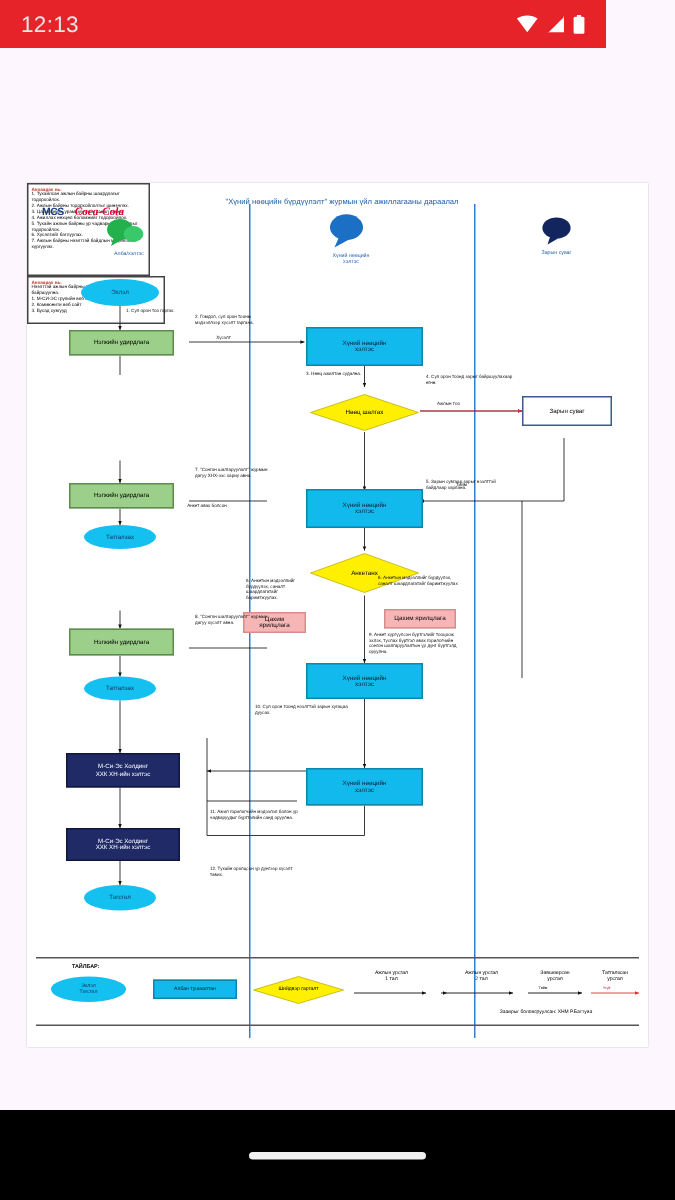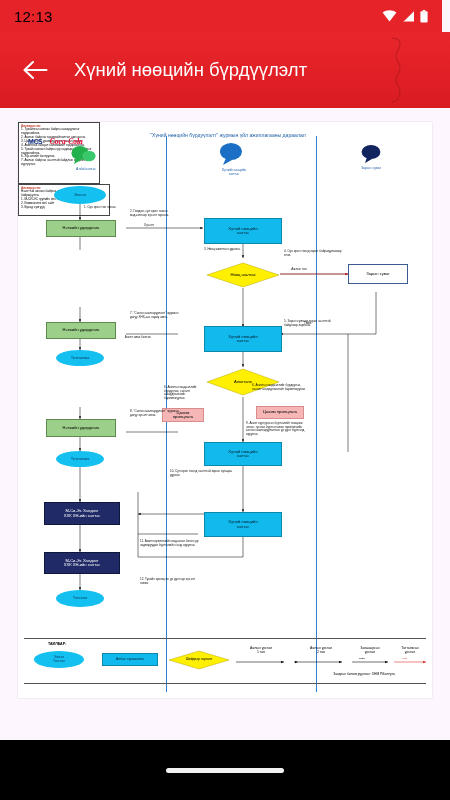--- a/index.html
+++ b/index.html
@@ -6,24 +6,24 @@
   html,body { width:450px; height:800px; }
   body {
     font-family:"Liberation Sans", sans-serif;
     background:#000;
     overflow:hidden;
   }
   .phone { position:relative; width:450px; height:800px; background:#fdf6ff; }
 
   
   .statusbar{
-    position:absolute; top:0; left:0; width:442px; height:32px;
+    position:absolute; top:0; left:0; width:404px; height:32px;
     background:#e52329;
     display:flex; align-items:center; justify-content:space-between;
-    padding:0 14px; color:#000000;
+    padding:0 14px; color:#e5e5e5;
   }
   .clock{ font-size:15px; letter-spacing:.2px; }
   .sysicons{ display:flex; align-items:center; gap:5px; }
   .sysicons svg{ display:block; }
 
   
   .appbar{
     position:absolute; top:32px; left:0; width:450px; height:76px;
     background:linear-gradient(180deg,#e8262c 0%,#e12026 55%,#d81c22 100%);
     display:flex; align-items:center; padding-left:18px; overflow:hidden;
@@ -100,31 +100,20 @@
           <path d="M12 0.5v11H1z" fill="#fff"></path>
           <path d="M1.2 11.2 11.6 0.9" stroke="#e52329" stroke-width="1.1" fill="none"></path>
         </svg>
       <svg width="8" height="13" viewBox="0 0 8 13">
           <rect x="2.6" y="0" width="2.8" height="1.3" fill="#fff"></rect>
           <rect x="0.4" y="1.2" width="7.2" height="11.3" rx="1" fill="#fff"></rect>
         </svg>
     </div>
   </div>
 
-  <div class="appbar">
-    <div class="backbtn">
-      <svg width="26" height="22" viewBox="0 0 26 22">
-        <path d="M11 3 2.5 11 11 19M2.8 11H24.5" stroke="#fff" stroke-width="2.1" fill="none" stroke-linecap="round" stroke-linejoin="round"></path>
-      </svg>
-    </div>
-    <div class="apptitle">Хүний нөөцийн бүрдүүлэлт</div>
-    <svg class="bottleart" width="40" height="68" viewBox="0 0 40 68">
-      <path d="M18 2c6 0 8 2 8 6 0 5-4 7-4 12s4 6 4 12-4 7-4 12 4 6 4 11c0 6-3 11-8 11" stroke="#9e1418" stroke-width="1.3" fill="none" opacity=".85"></path>
-    </svg>
-  </div>
 
   <div class="sheet">
     <div class="doc">
 
       <div style="position:absolute;left:10px;top:8px;">
         <span style="font:700 7px 'Liberation Sans',sans-serif;color:#1a3a8f;letter-spacing:-.4px;">MCS</span>
         <span style="font:italic 700 7.5px 'Liberation Serif',serif;color:#e4002b;margin-left:3px;">Coca-Cola</span>
       </div>
 
       <div class="title" style="left:60px;top:10px;width:300px;">"Хүний нөөцийн бүрдүүлэлт" журмын үйл ажиллагааны дараалал</div>

